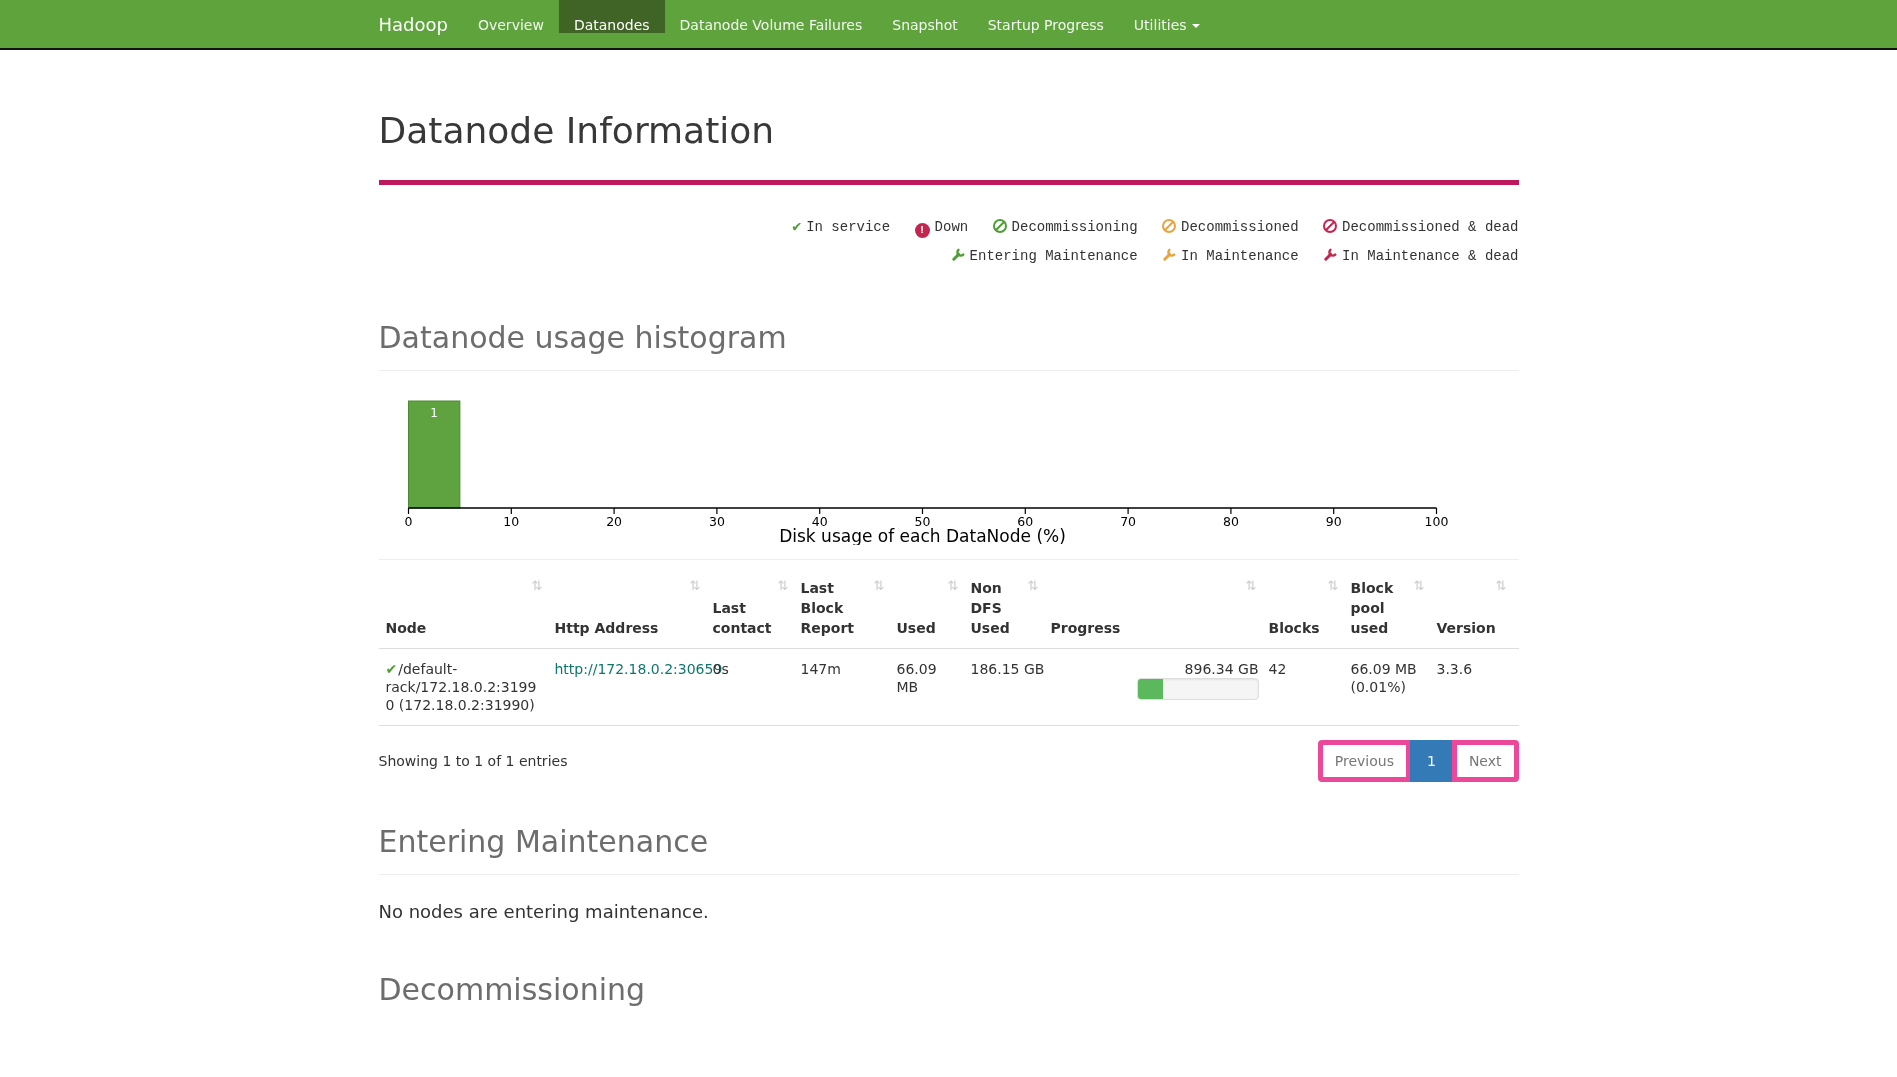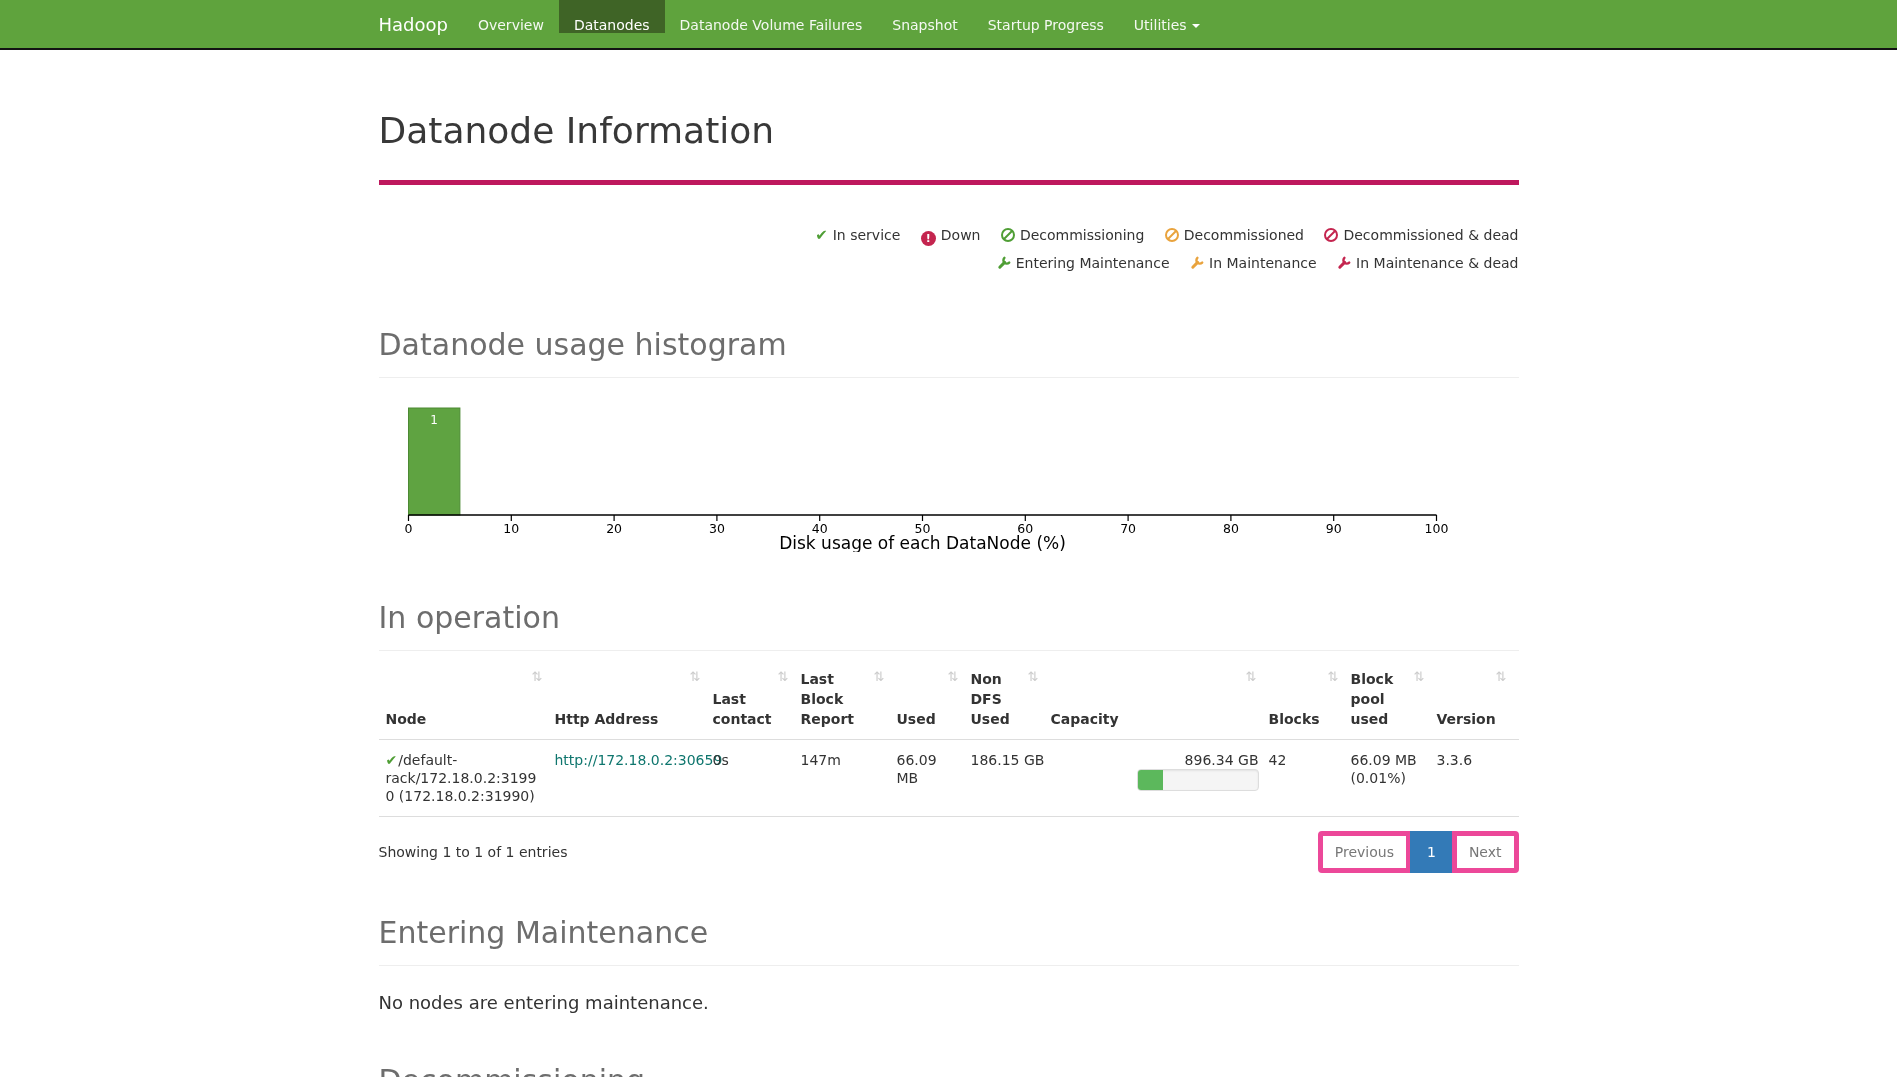--- a/index.html
+++ b/index.html
@@ -33,21 +33,21 @@
   .caret {
     display: inline-block; margin-left: 5px; vertical-align: 2px;
     border-top: 4px solid #fff; border-left: 4px solid transparent; border-right: 4px solid transparent;
   }
 
   
   .page-header { margin-top: 60px; padding-bottom: 28px; border-bottom: 5px solid #be185d; }
   .page-header h1 { margin: 0; font-size: 36px; font-weight: 400; color: #383838; line-height: 42px; }
 
   
-  .legend { margin-top: 36px; text-align: right; color: #333; }
+  .legend { margin-top: 28px; text-align: right; color: #333; font-family: Liberation Mono, monospace; }
   .legend-row { line-height: 28px; }
   .legend-item { margin-left: 16px; white-space: nowrap; }
   .li-icon { display: inline-block; vertical-align: -2px; margin-right: 5px; }
   .icon-check { color: #4f9e35; font-size: 15px; vertical-align: 0; }
   .icon-down {
     width: 15px; height: 15px; border-radius: 50%; background: #c4254f;
     color: #fff; font-weight: bold; font-size: 11px; line-height: 15px; text-align: center;
   }
   .icon-ban { position: relative; width: 14px; height: 14px; }
   .icon-ban .ring {
@@ -227,21 +227,20 @@
         <text x="749.1" y="139">70</text>
         <text x="851.9" y="139">80</text>
         <text x="954.7" y="139">90</text>
         <text x="1057.5" y="139">100</text>
       </g>
       <text x="543.5" y="155" font-size="17" fill="#000" text-anchor="middle">Disk usage of each DataNode (%)</text>
     </svg>
   </div>
 
   <div class="sec-inop">
-    <h2 class="section-title">In operation</h2>
     <hr class="rule">
 
 
     <table class="dn">
       <colgroup>
         <col style="width:176px">
           <col style="width:158px">
           <col style="width:88px">
           <col style="width:96px">
           <col style="width:74px">
@@ -252,21 +251,21 @@
           <col style="width:82px">
       </colgroup>
       <thead>
         <tr>
           <th><span class="sort-icon">⇅</span><span>Node</span></th>
           <th><span class="sort-icon">⇅</span><span>Http Address</span></th>
           <th><span class="sort-icon">⇅</span><span>Last contact</span></th>
           <th><span class="sort-icon">⇅</span><span>Last Block Report</span></th>
           <th><span class="sort-icon">⇅</span><span>Used</span></th>
           <th><span class="sort-icon">⇅</span><span>Non DFS Used</span></th>
-          <th><span class="sort-icon">⇅</span><span>Capacity</span></th>
+          <th><span class="sort-icon">⇅</span><span>Progress</span></th>
           <th><span class="sort-icon">⇅</span><span>Blocks</span></th>
           <th><span class="sort-icon">⇅</span><span>Block pool used</span></th>
           <th><span class="sort-icon">⇅</span><span>Version</span></th>
         </tr>
       </thead>
       <tbody>
         <tr>
           <td class="wrap"><span class="node-check">✔</span><span>/default-rack/172.18.0.2:31990 (172.18.0.2:31990)</span></td>
           <td><a>http://172.18.0.2:30659</a></td>
           <td>0s</td>

